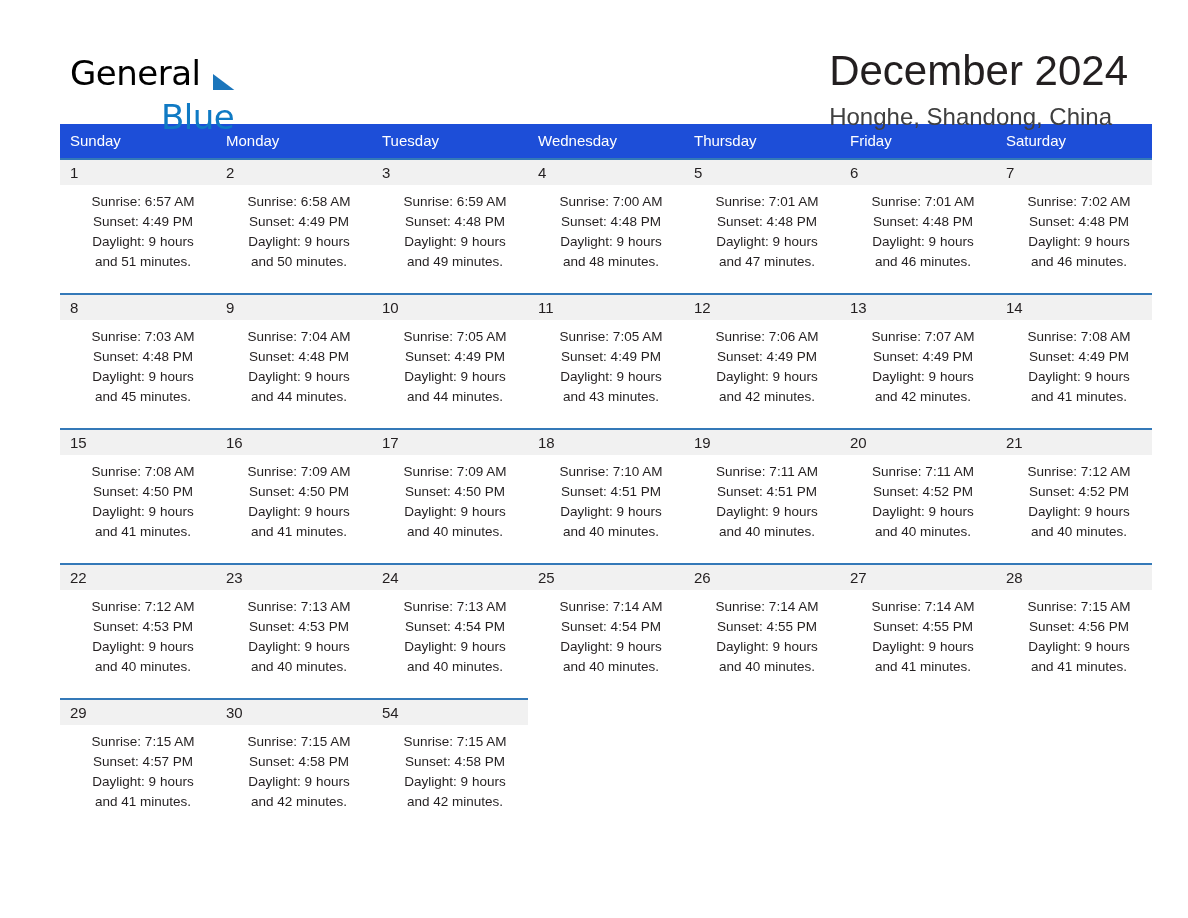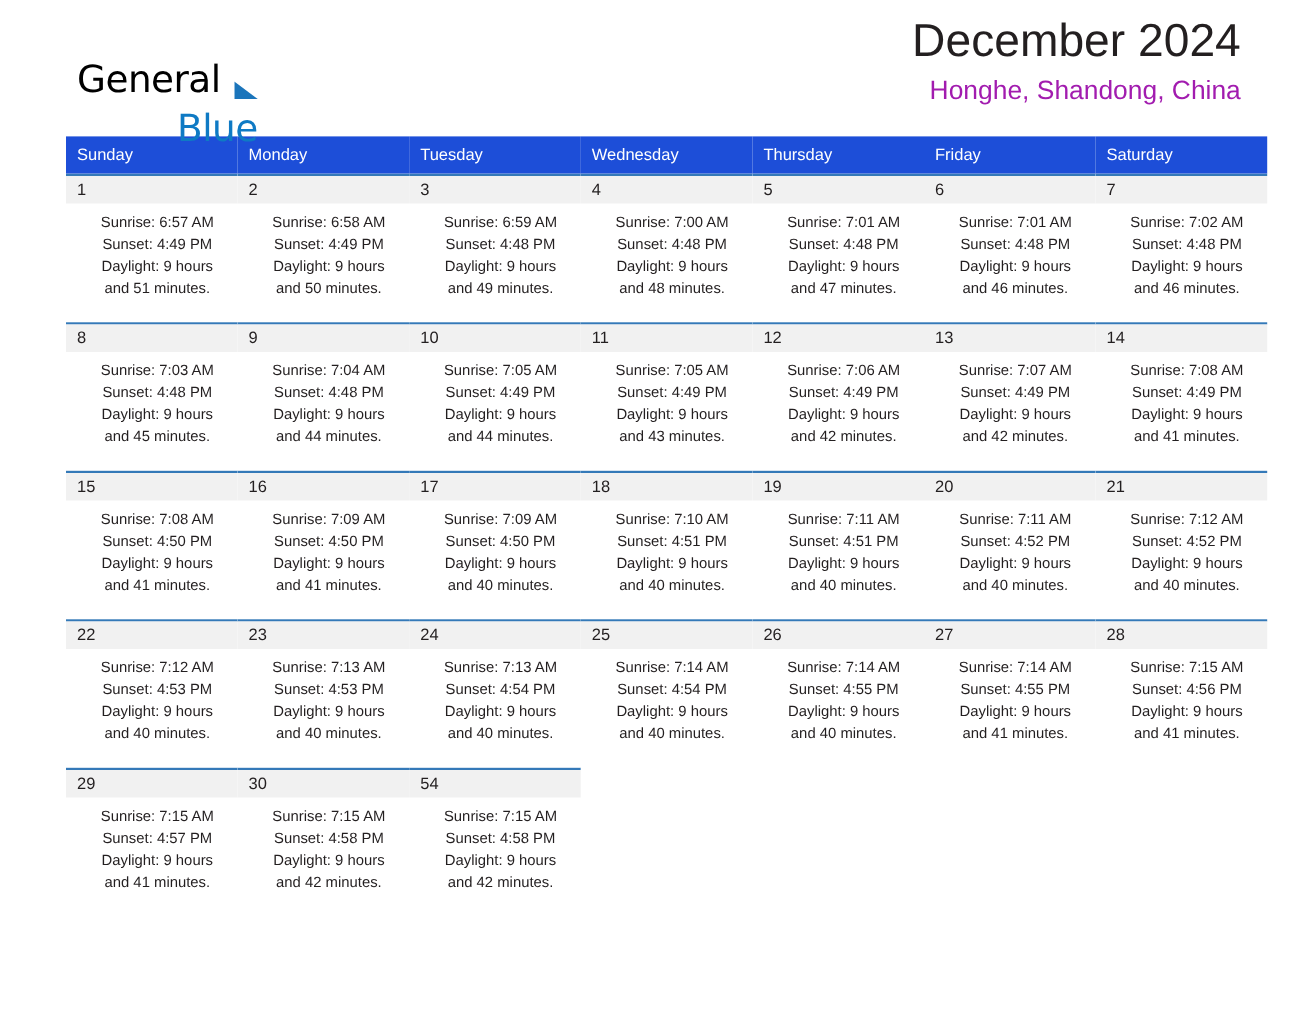--- a/index.html
+++ b/index.html
@@ -69,35 +69,36 @@
     top: 33px;
     font-size: 34px;
     line-height: 38px;
     letter-spacing: -0.5px;
     color: #0f7ac4;
     font-family: "DejaVu Sans", sans-serif;
     font-weight: 400;
     margin-top: 11px;
   }
   .title-block {
-    text-align: right;
+    text-align: left;
+    margin-top: 34px;
   }
   .month-title {
     font-size: 42px;
     line-height: 50px;
     font-weight: 400;
     color: #231f20;
     font-family: "Liberation Sans", sans-serif;
     white-space: nowrap;
   }
   .location-title {
     font-size: 24px;
     line-height: 30px;
     font-weight: 400;
-    color: #a21caf;
+    color: #404040;
     margin-top: 6px;
     white-space: nowrap;
   }
 
   
   .calendar {
     margin: 0 48px;
     width: 1092px;
   }
   table.cal {

